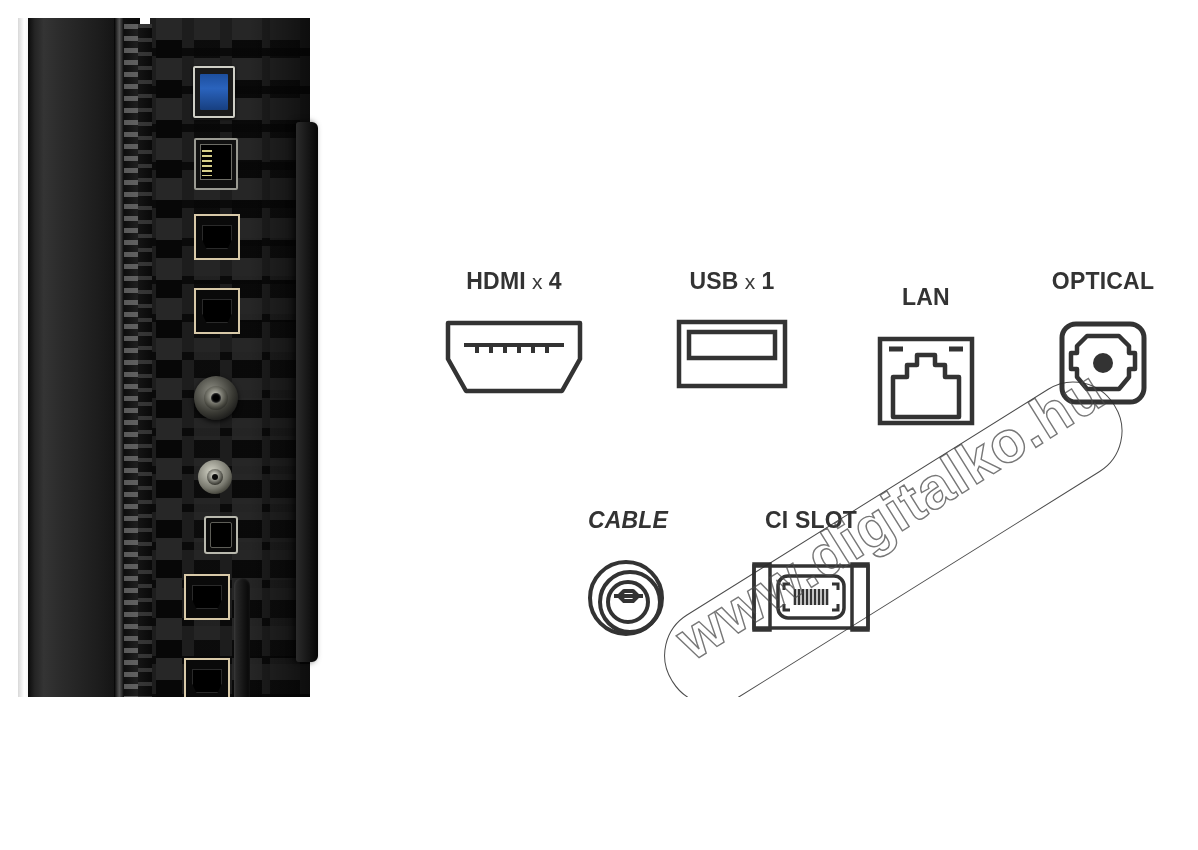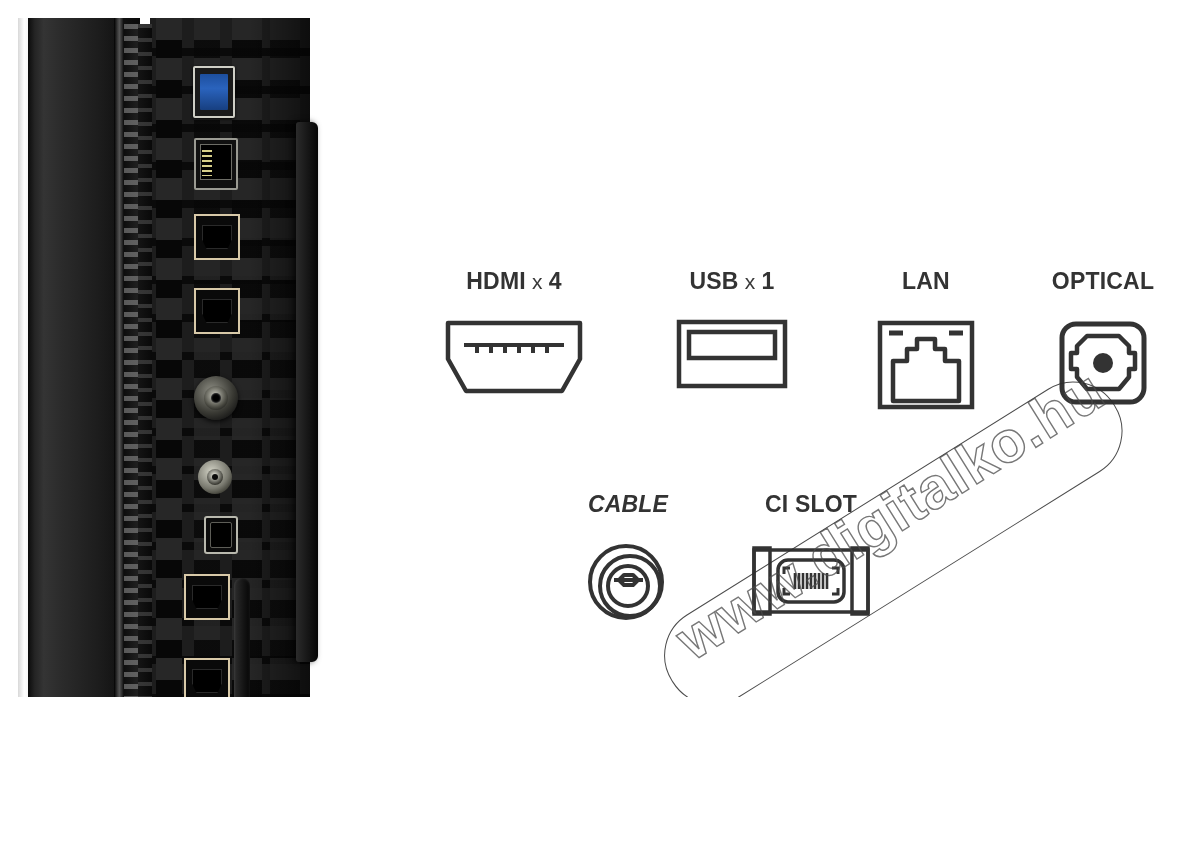--- a/index.html
+++ b/index.html
@@ -162,21 +162,21 @@
     white-space:nowrap;line-height:1;margin-bottom:26px;
   }
   .cell .label .x{font-weight:normal;font-size:21px;color:#3a3a3a;}
   .iconbox{display:flex;align-items:flex-start;justify-content:center;}
   svg{display:block;}
   .st{fill:none;stroke:#333333;}
 
   
   .c-hdmi{width:228px;}
   .c-usb{width:208px;}
-  .c-lan{width:180px;}
+  .c-lan{width:180px;margin-top:16px;}
   .c-opt{width:174px;}
   
   .legend-row.row2{margin-top:82px;padding-left:140px;}
   .c-cable{width:176px;font-style:italic;}
   .c-sat{width:200px;}
   .c-ci{width:190px;}
 
   
   .watermark{
     position:absolute;left:646px;top:520px;width:560px;height:330px;

